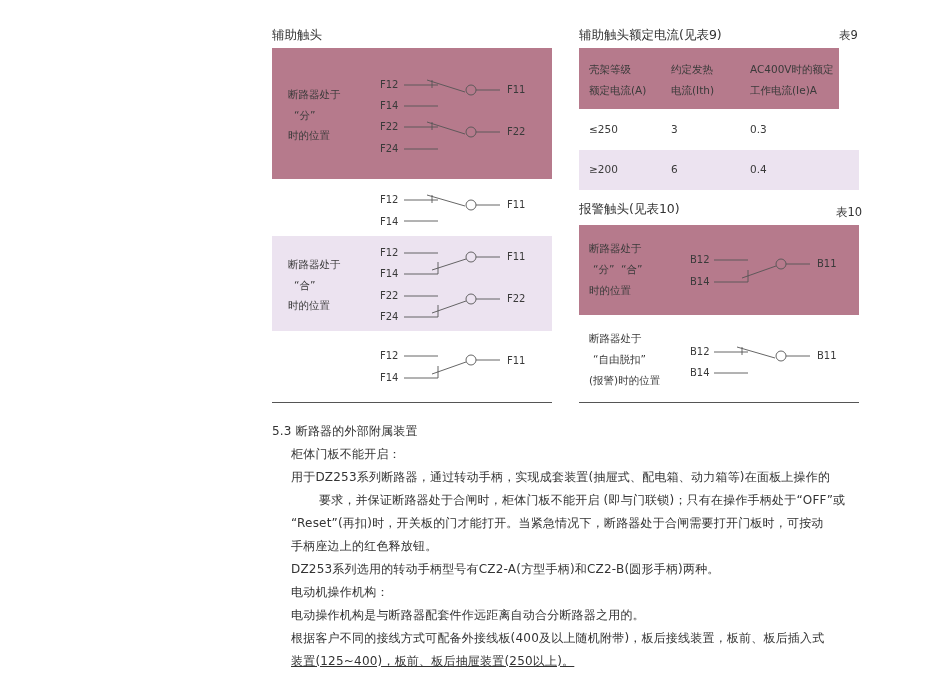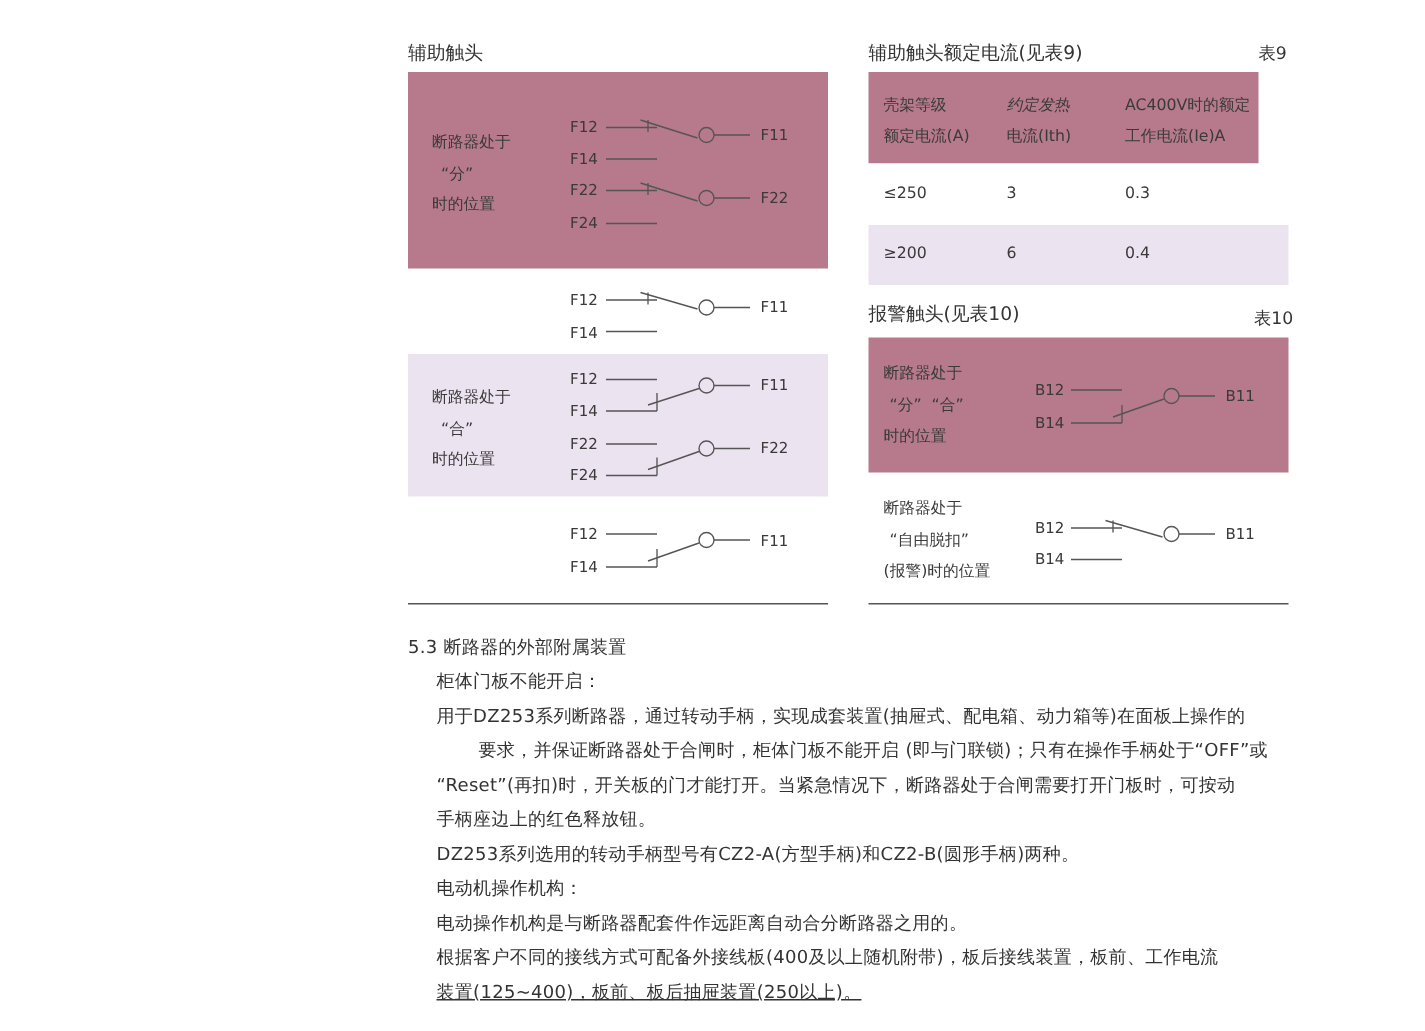--- a/index.html
+++ b/index.html
@@ -104,21 +104,21 @@
 </svg>
 
 <div class="abs divider" style="left:272px; top:402px; width:280px;"></div>
 
 <div class="abs title" style="left:579px; top:27px;">辅助触头额定电流(见表9)</div>
 <div class="abs tabref" style="left:839px; top:28px;text-align:center;">表9</div>
 
 <div class="abs panel-dark" style="left:579px; top:48px; width:260px; height:61px;">
   <div class="abs cell" style="left:10px; top:15px;">壳架等级</div>
   <div class="abs cell" style="left:10px; top:36px;">额定电流(A)</div>
-  <div class="abs cell" style="left:92px; top:15px;font-style:italic;">约定发热</div>
+  <div class="abs cell" style="left:92px; top:15px;">约定发热</div>
   <div class="abs cell" style="left:92px; top:36px;">电流(Ith)</div>
   <div class="abs cell" style="left:171px; top:15px;">AC400V时的额定</div>
   <div class="abs cell" style="left:171px; top:36px;">工作电流(Ie)A</div>
 </div>
 
 <div class="abs" style="left:579px; top:109px; width:280px; height:41px; background:#fff;">
   <div class="abs cell" style="left:10px; top:14px;">≤250</div>
   <div class="abs cell" style="left:92px; top:14px;">3</div>
   <div class="abs cell" style="left:171px; top:14px;">0.3</div>
 </div>
@@ -169,14 +169,14 @@
 
 <div class="abs pt" style="left:272px; top:423px;">5.3 断路器的外部附属装置</div>
 <div class="abs pt" style="left:291px; top:446px;">柜体门板不能开启：</div>
 <div class="abs pt" style="left:291px; top:469px;">用于DZ253系列断路器，通过转动手柄，实现成套装置(抽屉式、配电箱、动力箱等)在面板上操作的</div>
 <div class="abs pt" style="left:291px; top:492px;margin-left:28px;">要求，并保证断路器处于合闸时，柜体门板不能开启 (即与门联锁)；只有在操作手柄处于“OFF”或</div>
 <div class="abs pt" style="left:291px; top:515px;">“Reset”(再扣)时，开关板的门才能打开。当紧急情况下，断路器处于合闸需要打开门板时，可按动</div>
 <div class="abs pt" style="left:291px; top:538px;">手柄座边上的红色释放钮。</div>
 <div class="abs pt" style="left:291px; top:561px;">DZ253系列选用的转动手柄型号有CZ2-A(方型手柄)和CZ2-B(圆形手柄)两种。</div>
 <div class="abs pt" style="left:291px; top:584px;">电动机操作机构：</div>
 <div class="abs pt" style="left:291px; top:607px;text-align:center;">电动操作机构是与断路器配套件作远距离自动合分断路器之用的。</div>
-<div class="abs pt" style="left:291px; top:630px;">根据客户不同的接线方式可配备外接线板(400及以上随机附带)，板后接线装置，板前、工作电流</div>
+<div class="abs pt" style="left:291px; top:630px;">根据客户不同的接线方式可配备外接线板(400及以上随机附带)，板后接线装置，板前、板后插入式</div>
 <div class="abs pt" style="left:291px; top:653px;text-decoration:underline;">装置(125~400)，板前、板后抽屉装置(250以上)。</div>
 
 </body></html>

